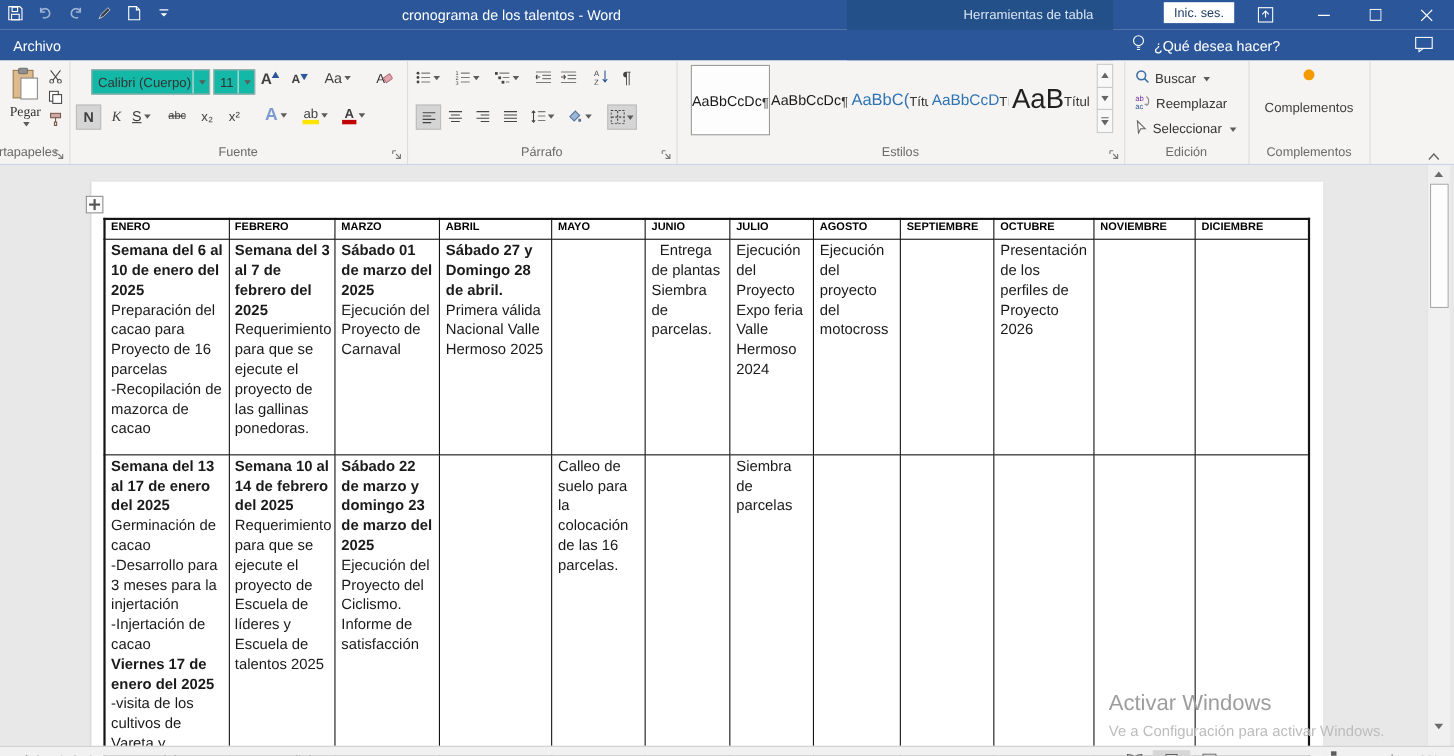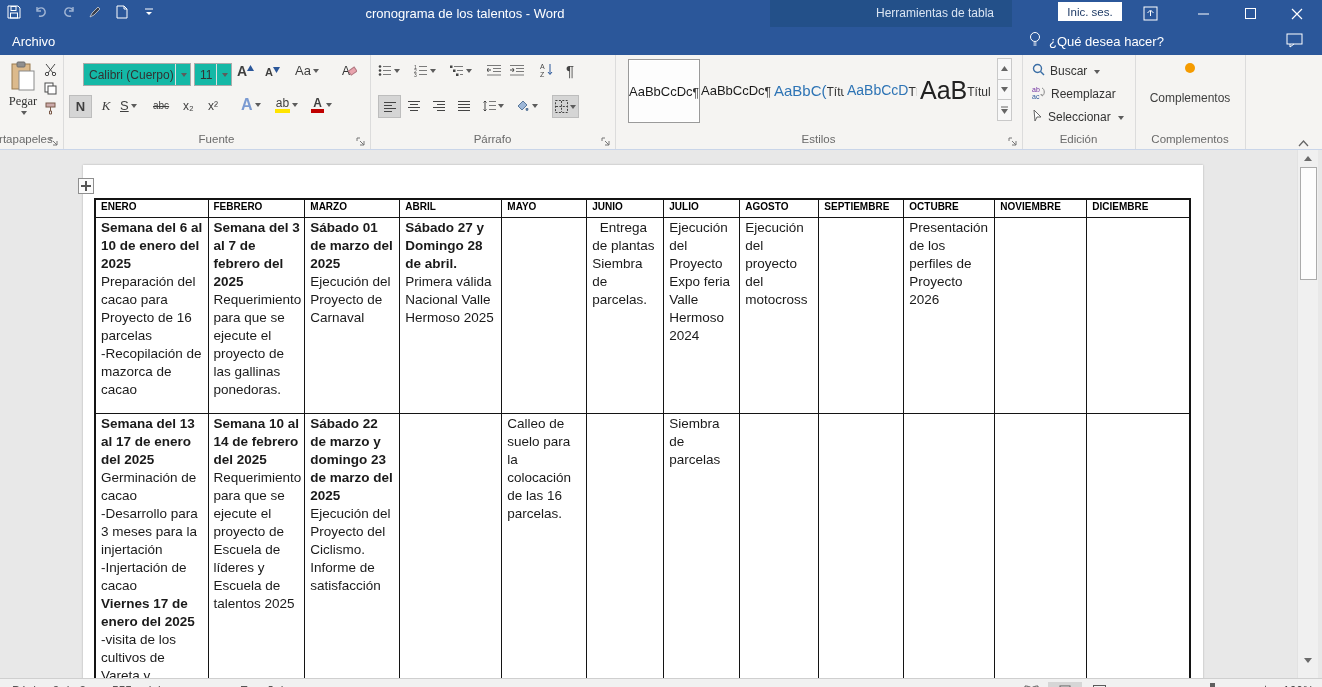--- a/index.html
+++ b/index.html
@@ -613,20 +613,24 @@
               <td></td>
               <td></td>
               <td></td>
               <td></td>
               <td></td>
             </tr>
           </tbody>
         </table>
     </div>
 
+    <div class="watermark">
+      <div class="wm1">Activar Windows</div>
+      <div class="wm2">Ve a Configuración para activar Windows.</div>
+    </div>
 
     <div class="vscroll">
       <div class="sbtn" style="top:0;">
           <span class="tri-up"></span>
         </div>
       <div class="thumb"></div>
       <div class="sbtn" style="top:502px;">
           <span class="tri-down"></span>
         </div>
     </div>

